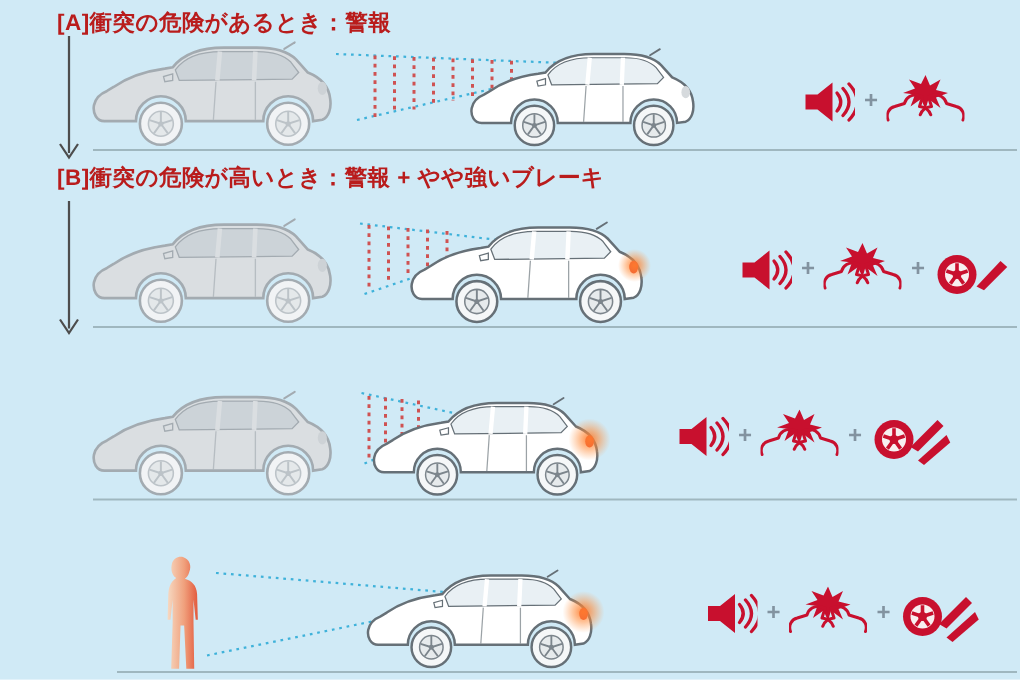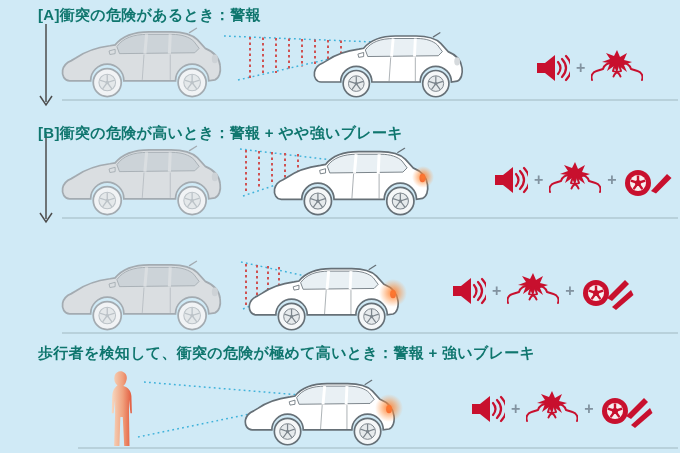--- a/index.html
+++ b/index.html
@@ -4,21 +4,21 @@
 <style>
   html,body{margin:0;padding:0;}
   .canvas{
     position:relative; width:680px; height:453px; overflow:hidden;
     background:#d0eaf6;
     font-family:"Liberation Sans","DejaVu Sans",sans-serif;
   }
   .layer{position:absolute;left:0;top:0;}
   .title{
     position:absolute; left:38px; margin:0;
-    font-size:15px; font-weight:700; color:#0f766e; letter-spacing:.3px;
+    font-size:15px; font-weight:700; color:#b91c1c; letter-spacing:.3px;
     white-space:nowrap;
   }
   .icon-row{
     position:absolute; display:flex; align-items:center; gap:5px;
   }
   .plus{
     font-size:16px; font-weight:700; color:#8293a0; line-height:1;
     padding:0 1px;
   }
   
@@ -205,22 +205,21 @@
           <path d="M144 382 L312 396"></path>
             <path d="M138 437 L308 402"></path>
         </g>
       </g>
       <use href="#car-shape" class="car-white braking" transform="translate(243,382) scale(0.825)"></use>
       <circle cx="389" cy="408" r="14" fill="url(#glow-grad)"></circle>
     </g>
   </svg>
 
   <h2 class="title" style="top:6px">[A]衝突の危険があるとき：警報</h2>
-  <h2 class="title" style="top:124px">[B]衝突の危険が高いとき：警報 + やや強いブレーキ</h2>
-  <h2 class="title" style="top:344px">歩行者を検知して、衝突の危険が極めて高いとき：警報 + 強いブレーキ</h2>
+  <h2 class="title" style="top:109px">[B]衝突の危険が高いとき：警報 + やや強いブレーキ</h2>
 
   <div class="icon-row" style="left:536px; top:50px">
     <svg width="34" height="30" viewBox="0 0 34 30">
         <use href="#icon-speaker"></use>
       </svg>
     <span class="plus">+</span>
     <svg width="52" height="36" viewBox="0 0 52 36">
         <use href="#icon-collision"></use>
       </svg>
   </div>

